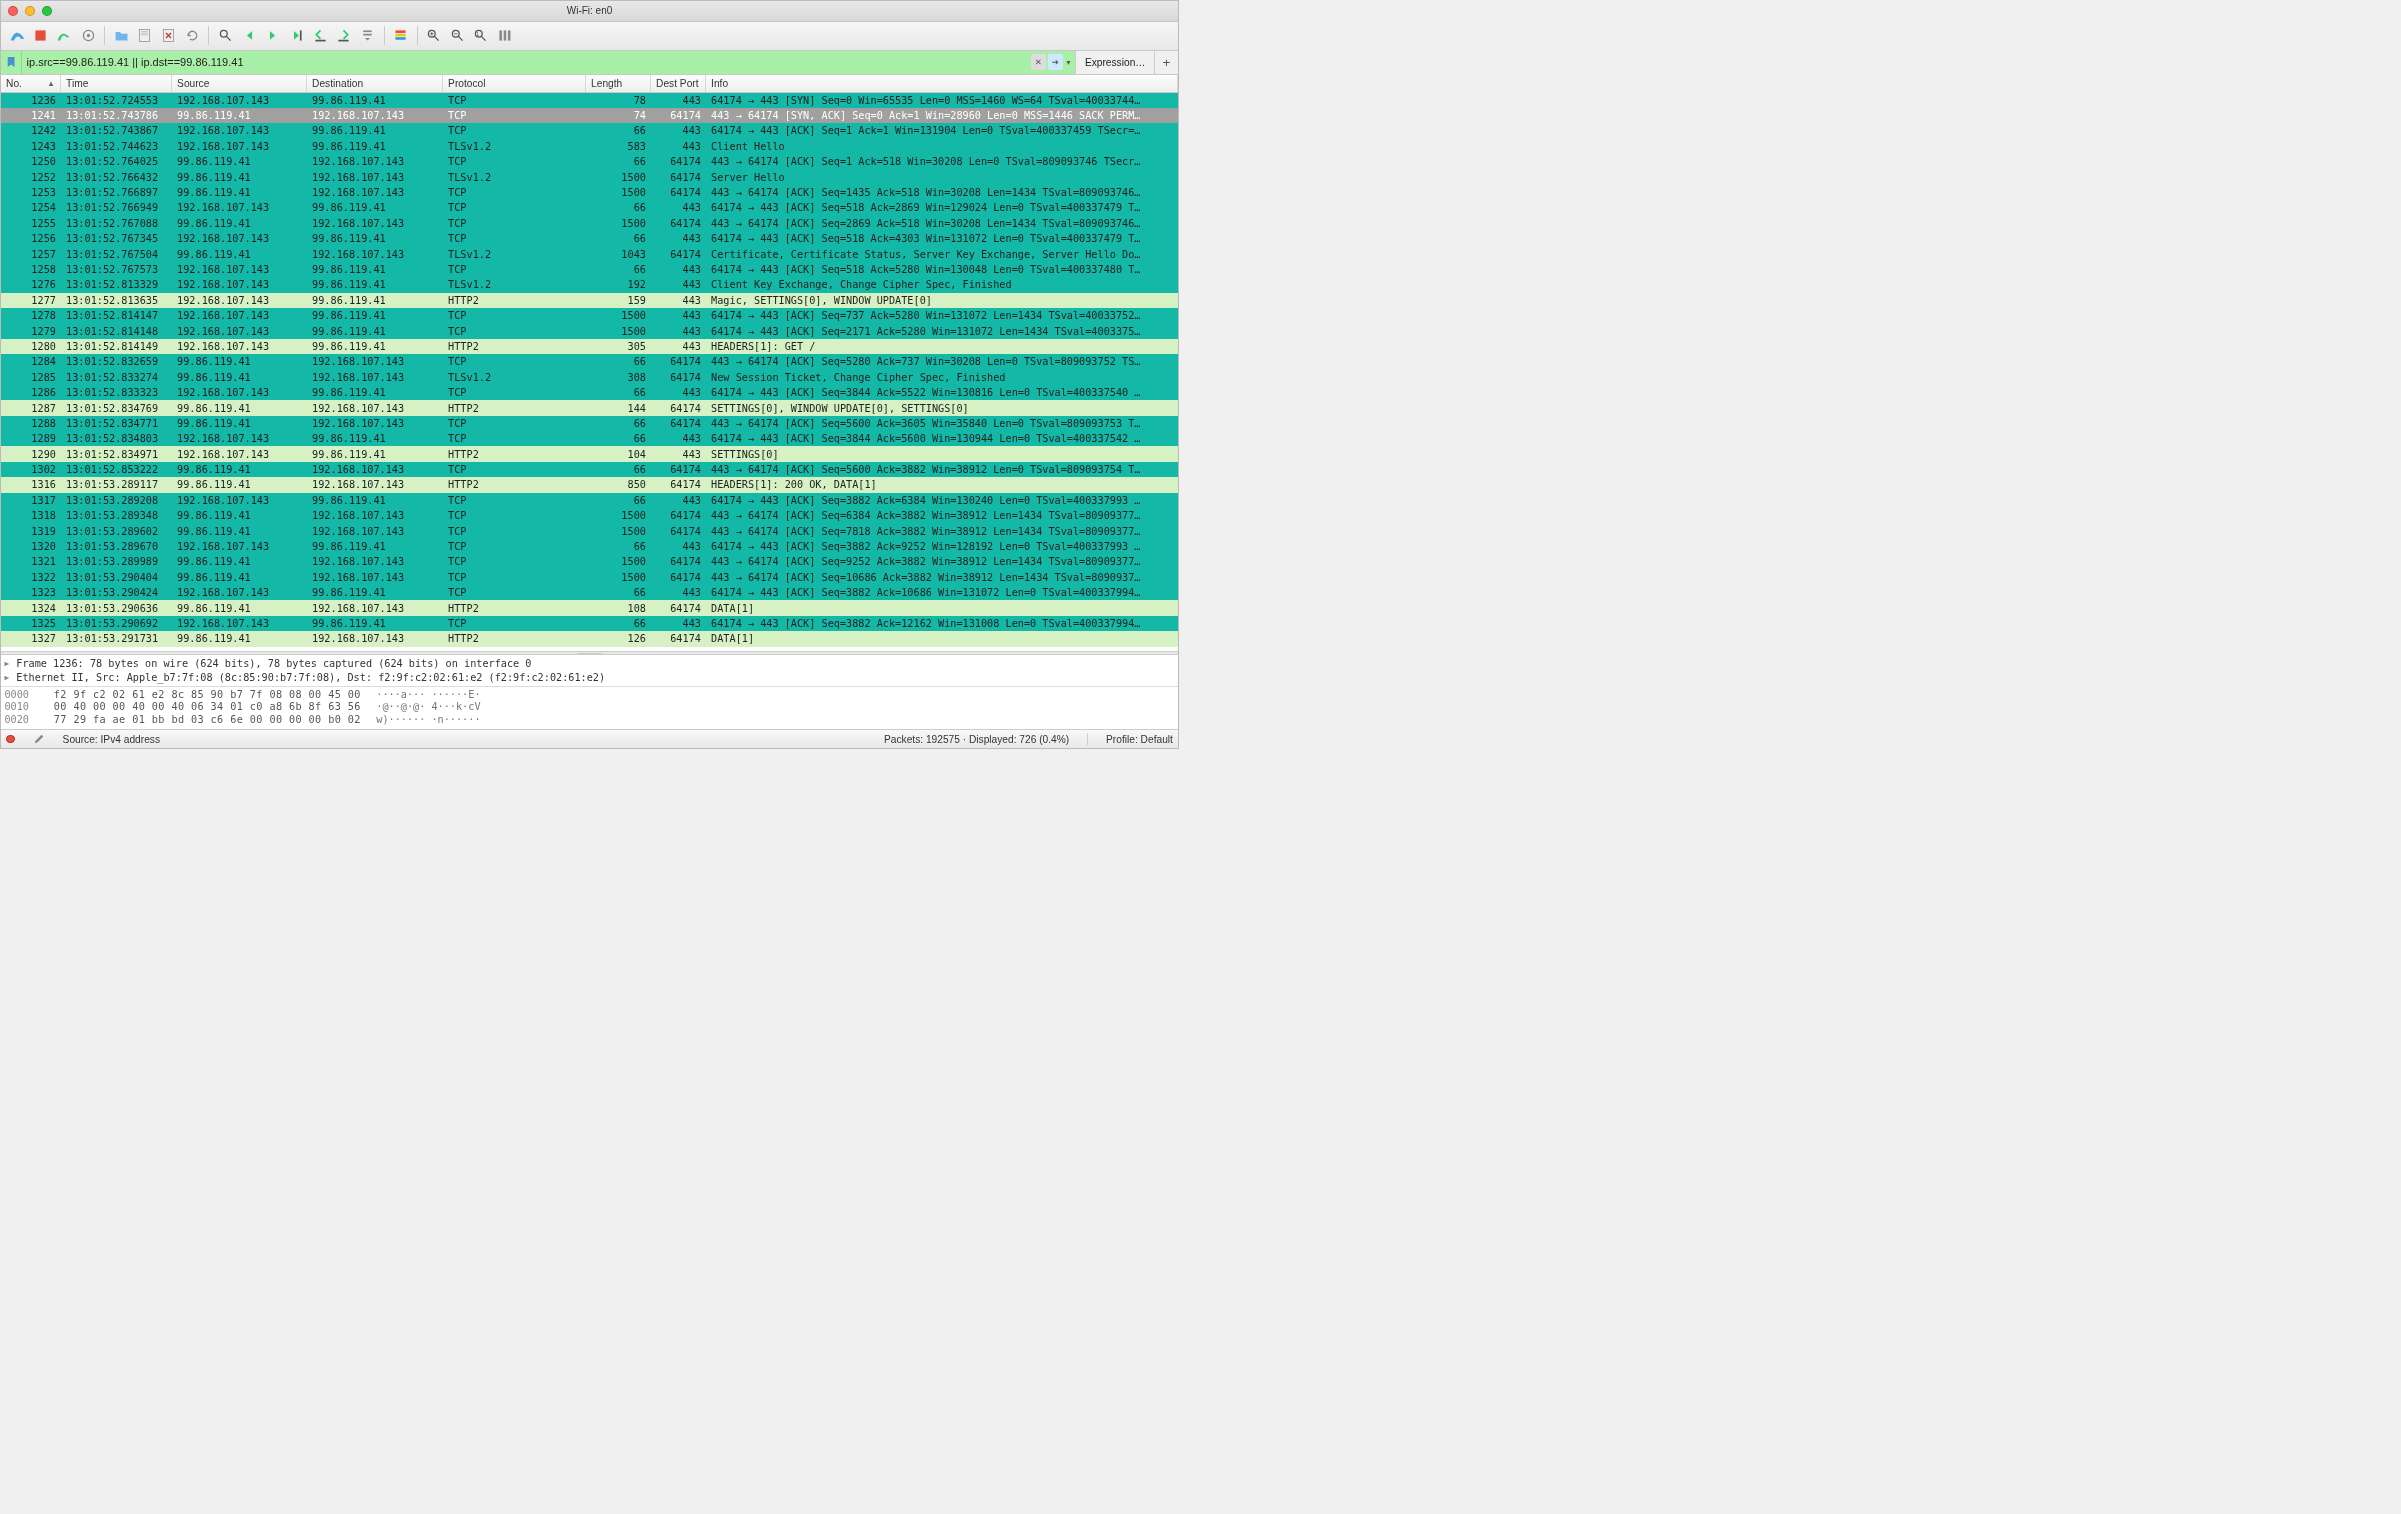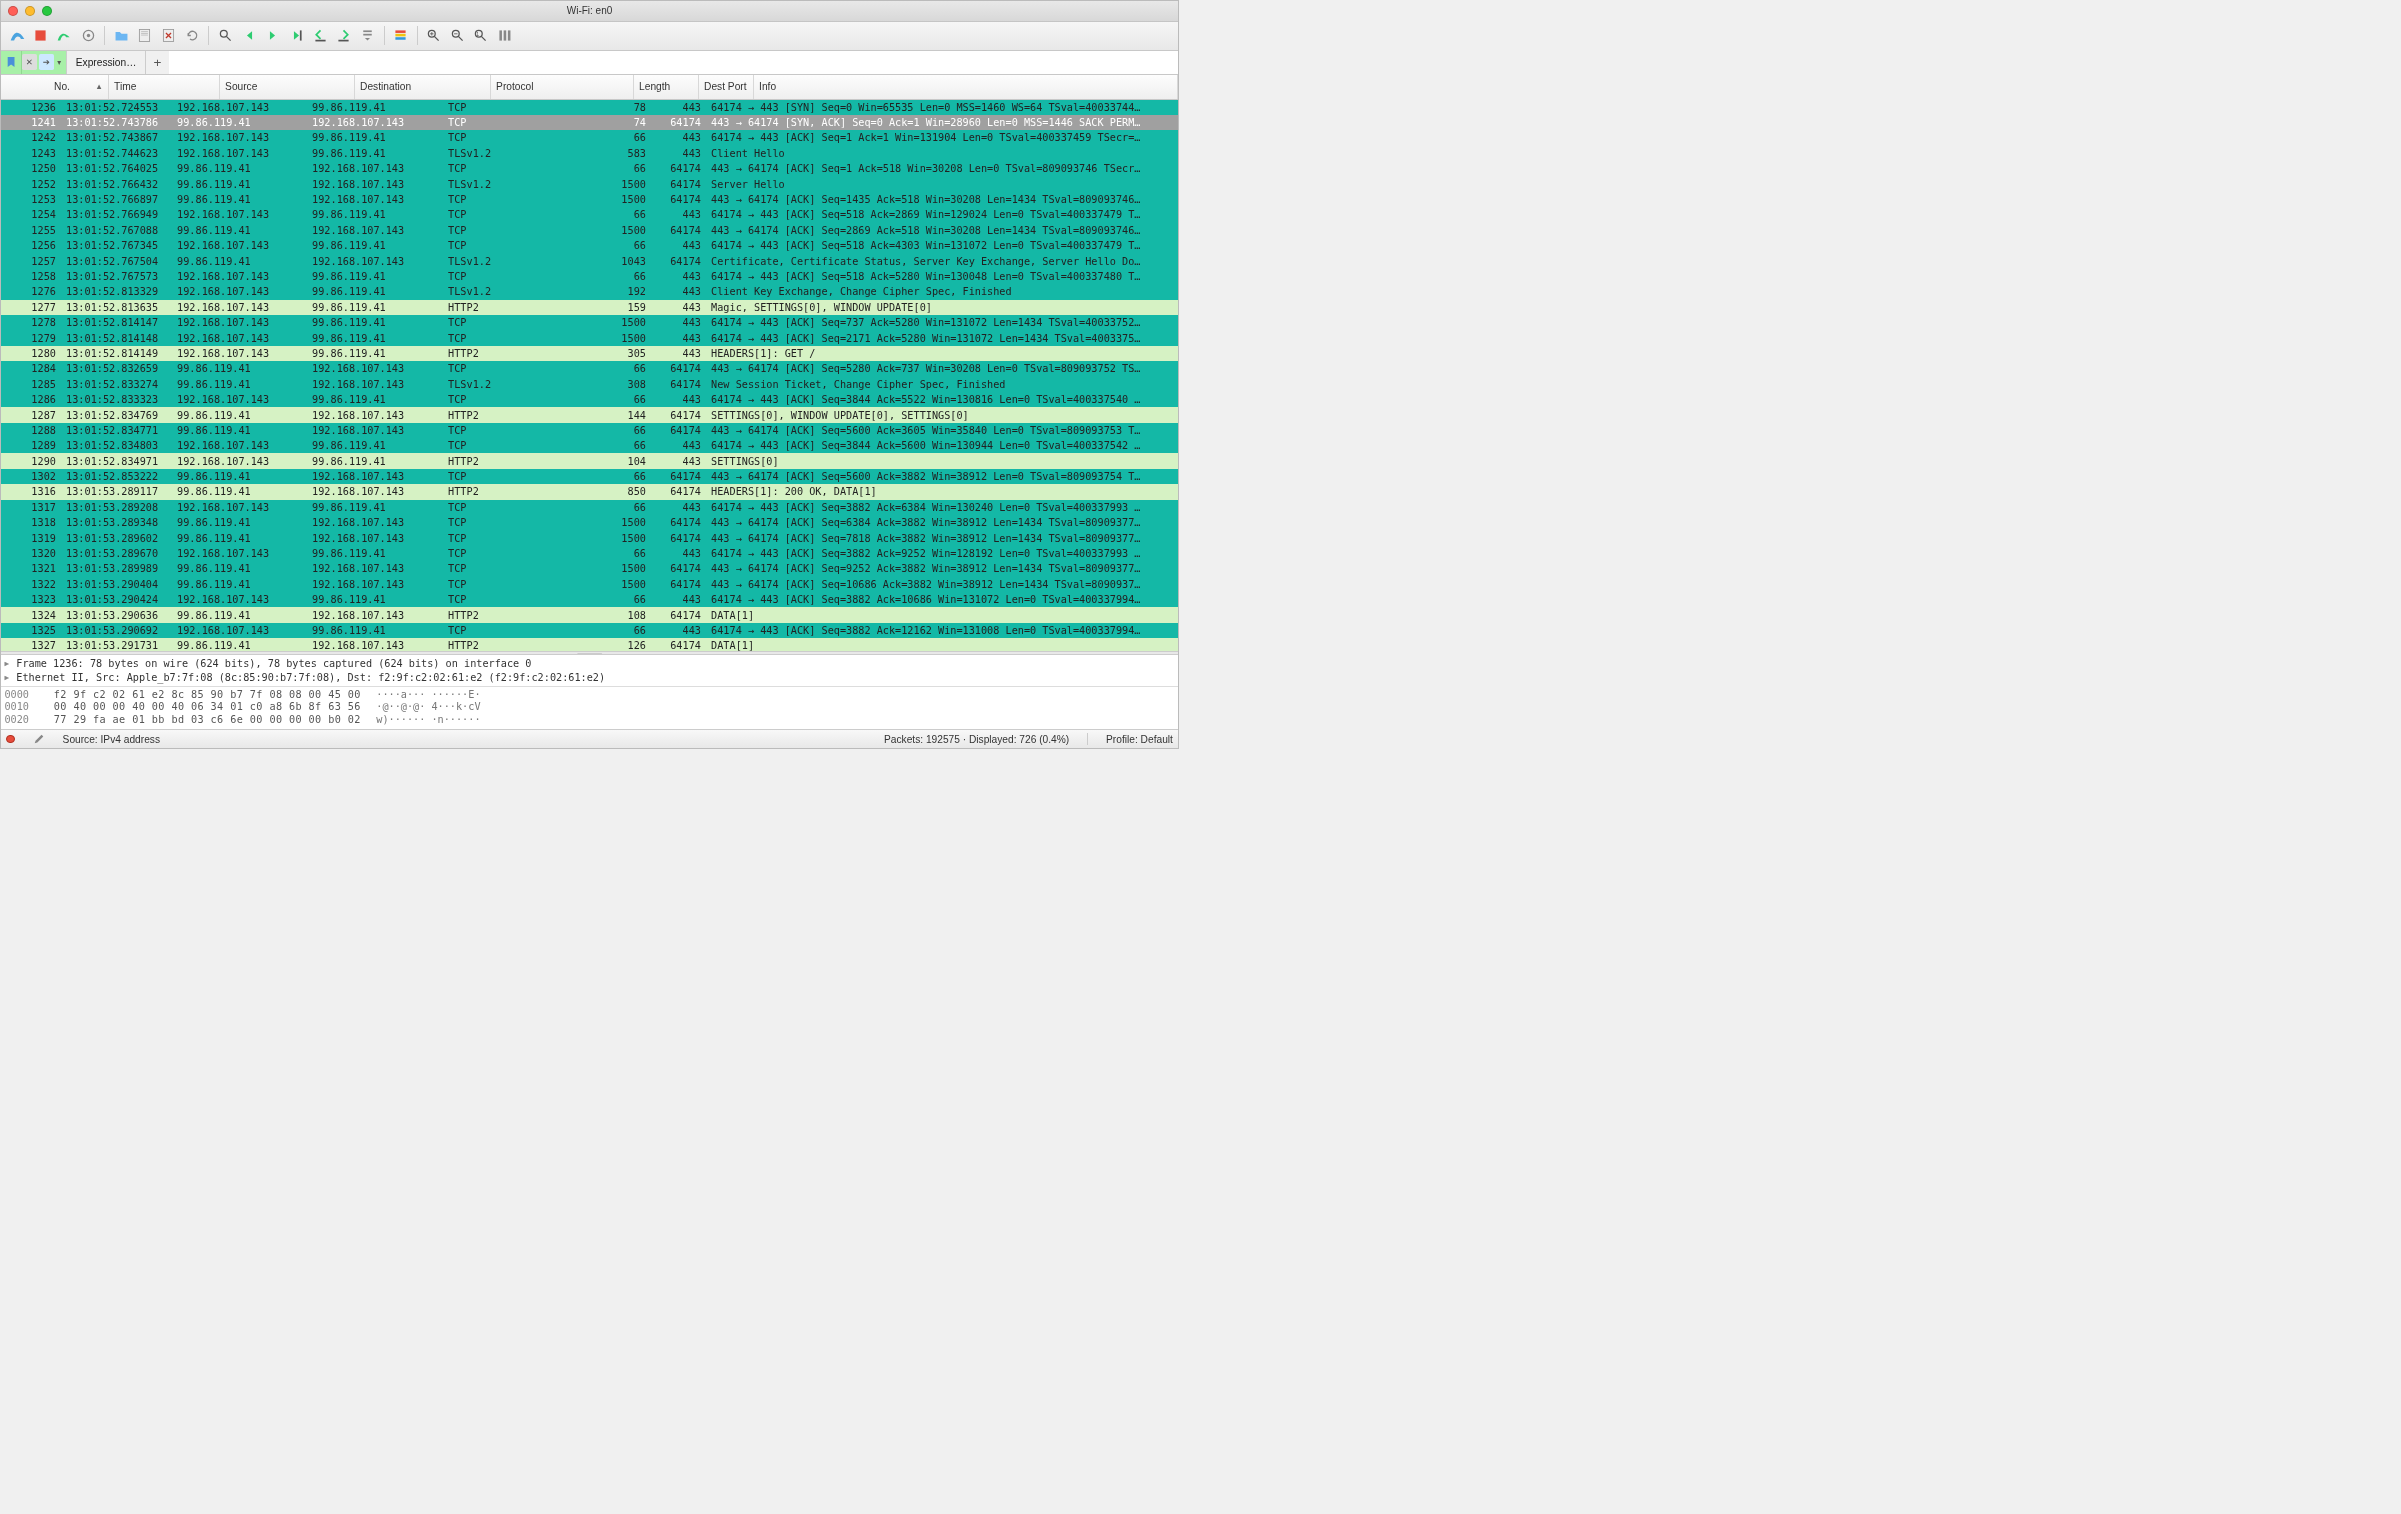--- a/index.html
+++ b/index.html
@@ -17,21 +17,21 @@
   .filterbar { height: 24px; display: flex; align-items: stretch; border-bottom: 0.9px solid #c8c8c8; background: #fff; }
   .filter-icon { width: 20.5px; display: flex; align-items: center; justify-content: center; background: #a8f0a8; border-right: 0.9px solid #90d890; }
   .filter-input { flex: 1; background: #a8f0a8; border: none; outline: none; padding: 0 5.1px; font-size: 11px; font-family: inherit; color: #222; }
   .filter-ctrls { display: flex; align-items: center; background: #a8f0a8; padding-right: 3.4px; gap: 1.7px; }
   .clear-btn, .apply-btn { width: 15.4px; height: 15.4px; display: flex; align-items: center; justify-content: center; font-size: 8.5px; color: #555; }
   .clear-btn { background: #ddd; border-radius: 1.7px; }
   .apply-btn { background: #cde8ff; border-radius: 1.7px; }
   .expr-btn { padding: 0 8.5px; display: flex; align-items: center; background: #f0f0f0; border-left: 0.9px solid #ccc; font-size: 10.2px; }
   .add-btn { width: 24px; display: flex; align-items: center; justify-content: center; background: #f0f0f0; border-left: 0.9px solid #ccc; font-size: 13.6px; color: #555; }
   .packet-list { flex: 1; overflow: hidden; display: flex; flex-direction: column; background: #fff; }
-  .pl-header { display: flex; background: linear-gradient(#fdfdfd,#efefef); border-bottom: 0.9px solid #c8c8c8; height: 25px; font-size: 10.2px; color: #333; padding-left: 48px; }
+  .pl-header { display: flex; background: linear-gradient(#fdfdfd,#efefef); border-bottom: 0.9px solid #c8c8c8; height: 18px; font-size: 10.2px; color: #333; }
   .pl-header .hcell { padding: 1.7px 5.1px; border-right: 0.9px solid #d8d8d8; display: flex; align-items: center; overflow: hidden; white-space: nowrap; }
   .sort-arrow { margin-left: auto; font-size: 7.7px; color: #666; }
   .pl-body { flex: 1; overflow-y: auto; overflow-x: hidden; font-family: Menlo, Consolas, monospace; font-size: 10.2px; }
   .prow { display: flex; height: 15.4px; align-items: center; white-space: nowrap; }
   .prow .cell { padding: 0 5.1px; overflow: hidden; text-overflow: clip; }
   .c-no { width: 60px; text-align: right; }
   .c-time { width: 111px; }
   .c-src { width: 135px; }
   .c-dst { width: 136px; }
   .c-proto { width: 143px; }
@@ -199,20 +199,21 @@
         </svg>
       </div>
   </div>
 
   <div class="filterbar">
     <div class="filter-icon">
         <svg width="10.2" height="12" viewBox="0 0 12 14">
           <path d="M2 1 h8 v12 l-4 -3 l-4 3 z" fill="#4a90d9"></path>
         </svg>
       </div>
+    <input class="filter-input" value="ip.src==99.86.119.41 || ip.dst==99.86.119.41" style="">
     <div class="filter-ctrls">
       <div class="clear-btn">✕</div>
       <div class="apply-btn">➔</div>
       <span style="font-size:7.7px;color:#555;padding:0 1.7px;">▾</span>
     </div>
     <div class="expr-btn">Expression…</div>
     <div class="add-btn">+</div>
   </div>
 
   <div class="packet-list">

